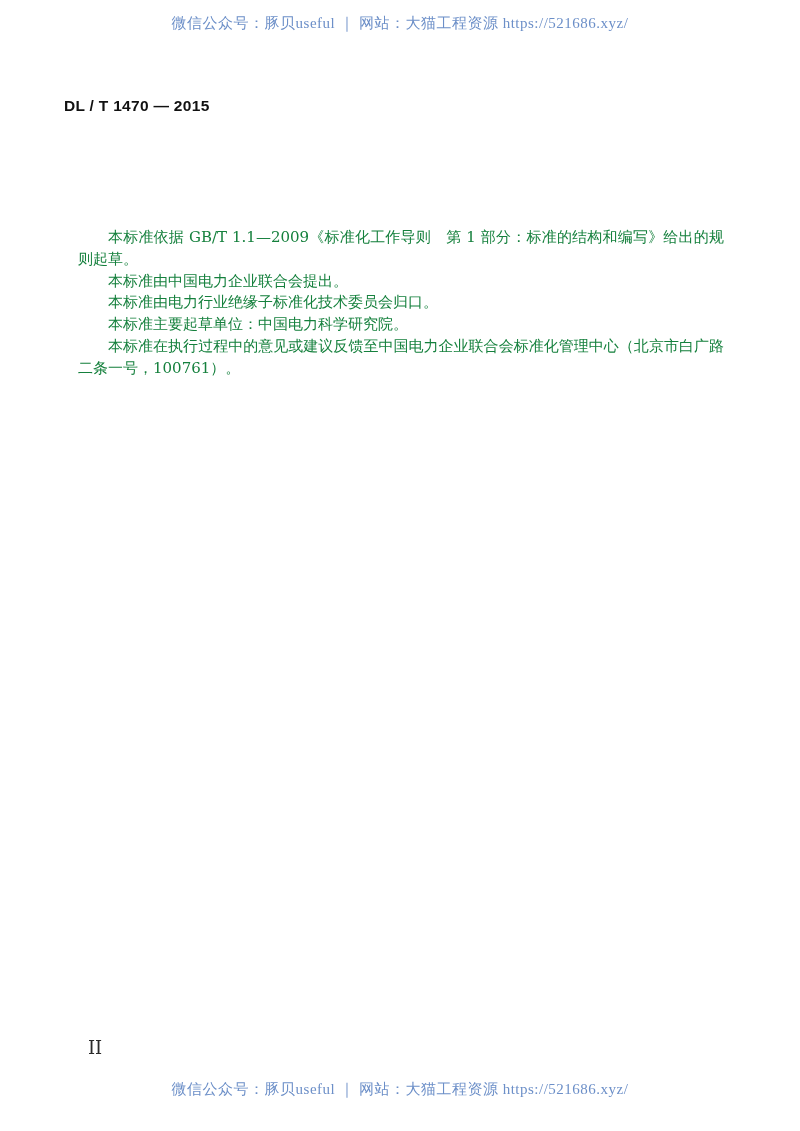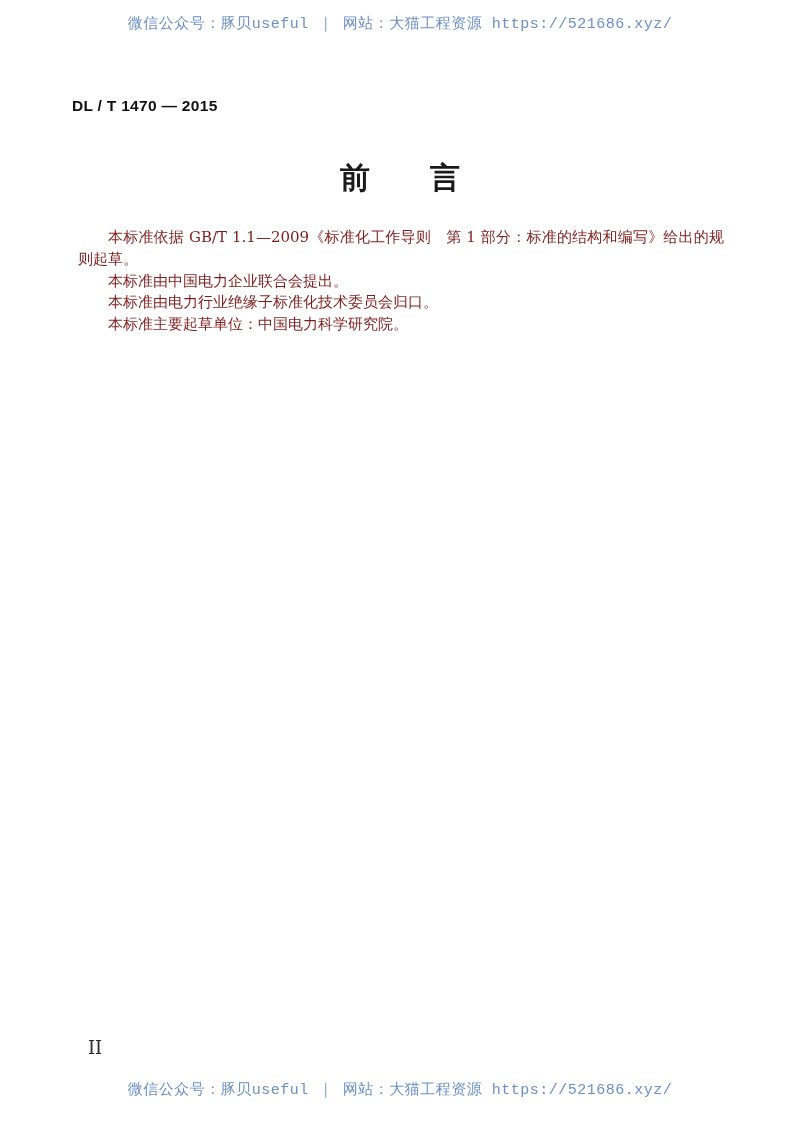--- a/index.html
+++ b/index.html
@@ -18,27 +18,27 @@
     background: #ffffff;
   }
   .watermark {
     position: absolute;
     left: 0;
     width: 100%;
     text-align: center;
     font-size: 15px;
     letter-spacing: 0.5px;
     color: #6c8fc8;
-    font-family: Liberation Mono, monospace;
+    font-family: Liberation Serif, serif;
   }
   .watermark.top { top: 14px; }
   .watermark.bottom { top: 1080px; }
   .doc-header {
     position: absolute;
-    left: 72px;
+    left: 64px;
     top: 97px;
     font-family: "Liberation Sans", sans-serif;
     font-weight: bold;
     font-size: 15.5px;
     color: #111111;
     letter-spacing: 0.3px;
   }
   .fore-title {
     position: absolute;
     left: 0;
@@ -50,21 +50,21 @@
     font-size: 30px;
     color: #1a1a1a;
   }
   .body-text {
     position: absolute;
     left: 78px;
     top: 227px;
     width: 646px;
     font-size: 15px;
     line-height: 21.8px;
-    color: #7f1d1d;
+    color: #15803d;
   }
   .body-text p {
     text-indent: 2em;
     text-align: justify;
     text-justify: inter-ideograph;
   }
   .page-number {
     position: absolute;
     left: 88px;
     top: 1037px;
@@ -75,26 +75,26 @@
 </style>
 </head>
 <body>
 
 <div class="page">
 
   <div class="watermark top">微信公众号：豚贝useful ｜ 网站：大猫工程资源 https://521686.xyz/</div>
 
   <div class="doc-header">DL / T 1470 — 2015</div>
 
-  <div class="fore-title">前　　言</div>
 
   <div class="body-text">
     <p>本标准依据 GB/T 1.1—2009《标准化工作导则　第 1 部分：标准的结构和编写》给出的规则起草。</p>
     <p>本标准由中国电力企业联合会提出。</p>
     <p>本标准由电力行业绝缘子标准化技术委员会归口。</p>
     <p>本标准主要起草单位：中国电力科学研究院。</p>
+    <p>本标准在执行过程中的意见或建议反馈至中国电力企业联合会标准化管理中心（北京市白广路二条一号，100761）。</p>
   </div>
 
   <div class="page-number">II</div>
 
   <div class="watermark bottom">微信公众号：豚贝useful ｜ 网站：大猫工程资源 https://521686.xyz/</div>
 
 </div>
 
 </body></html>

